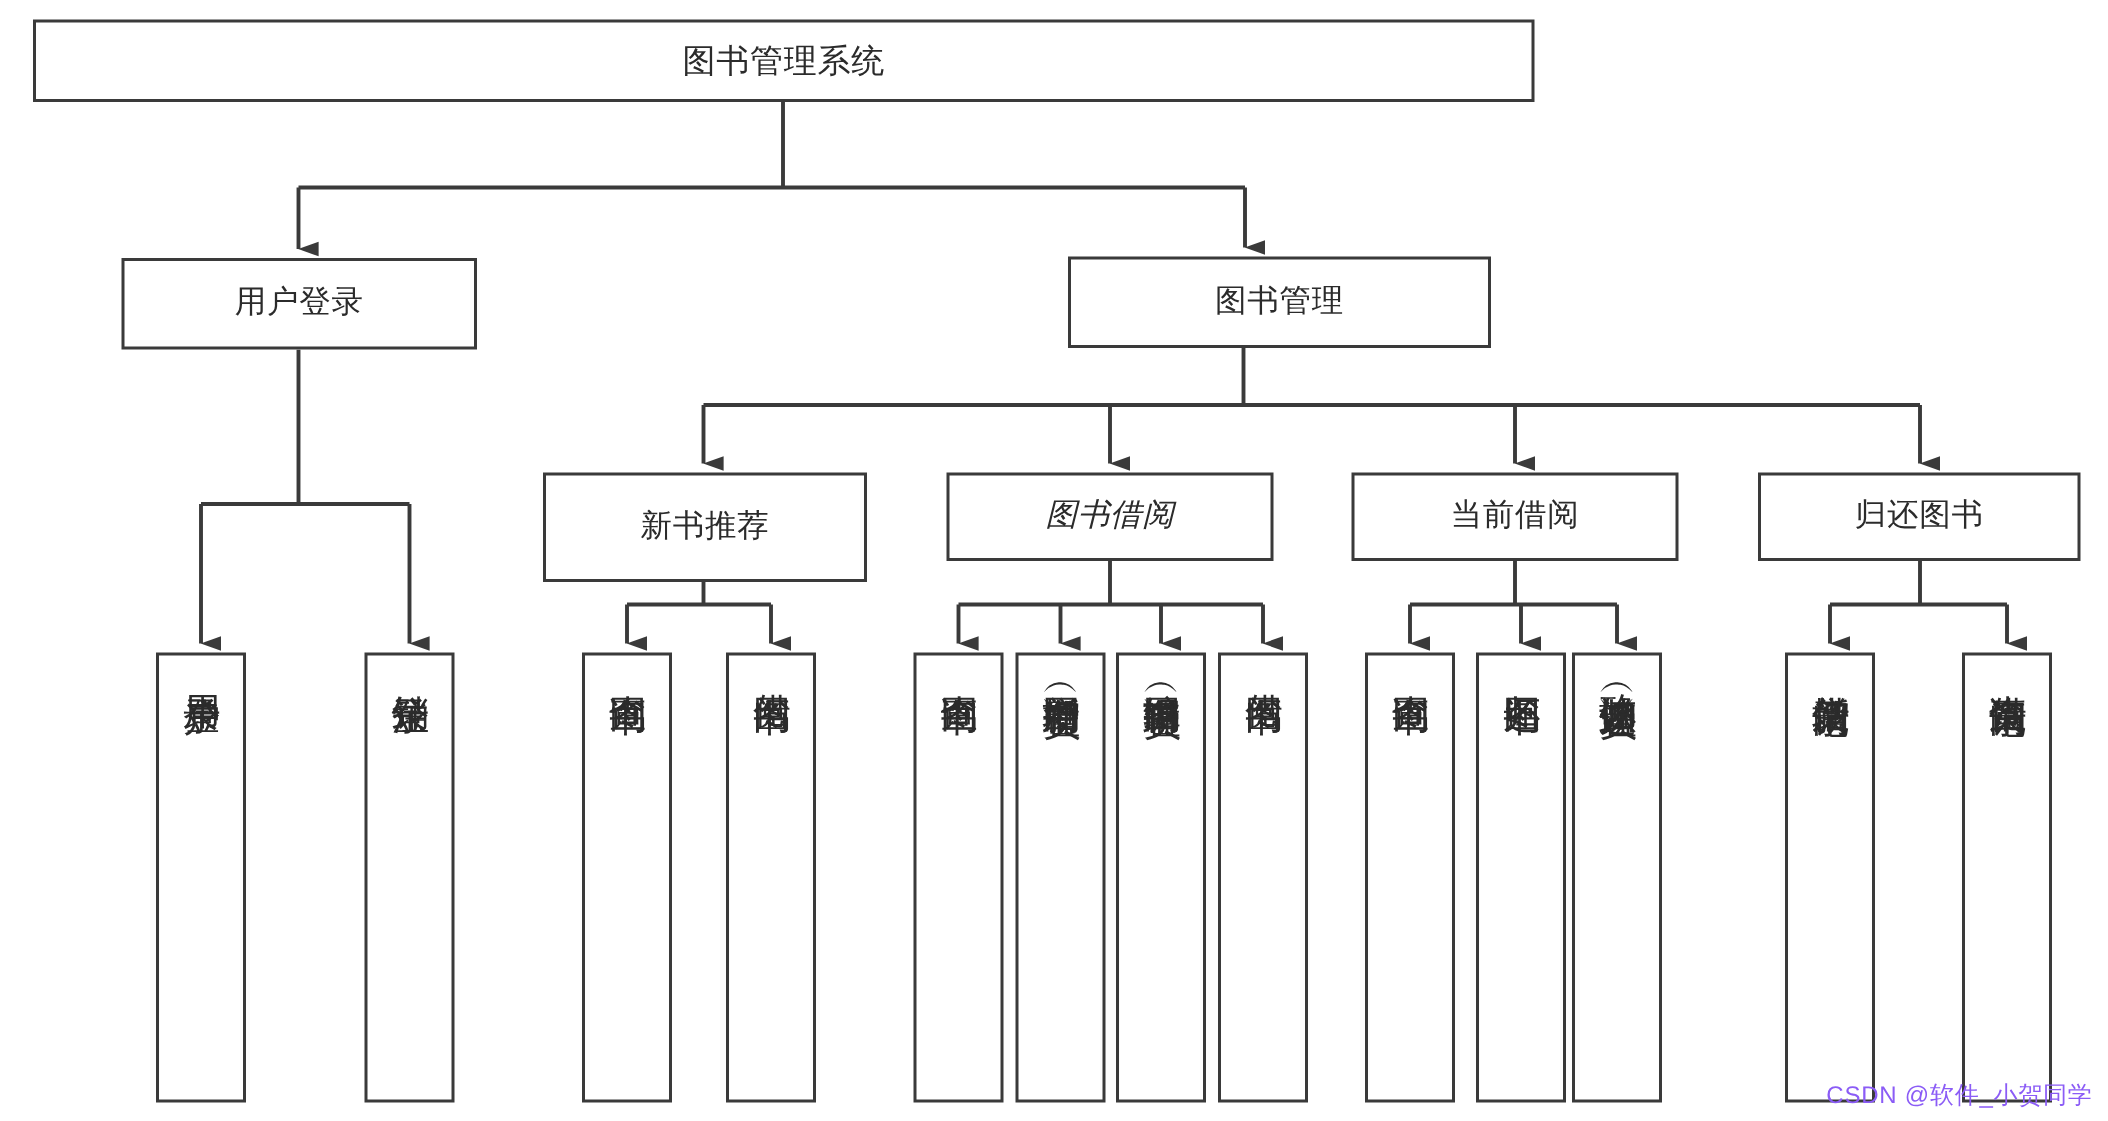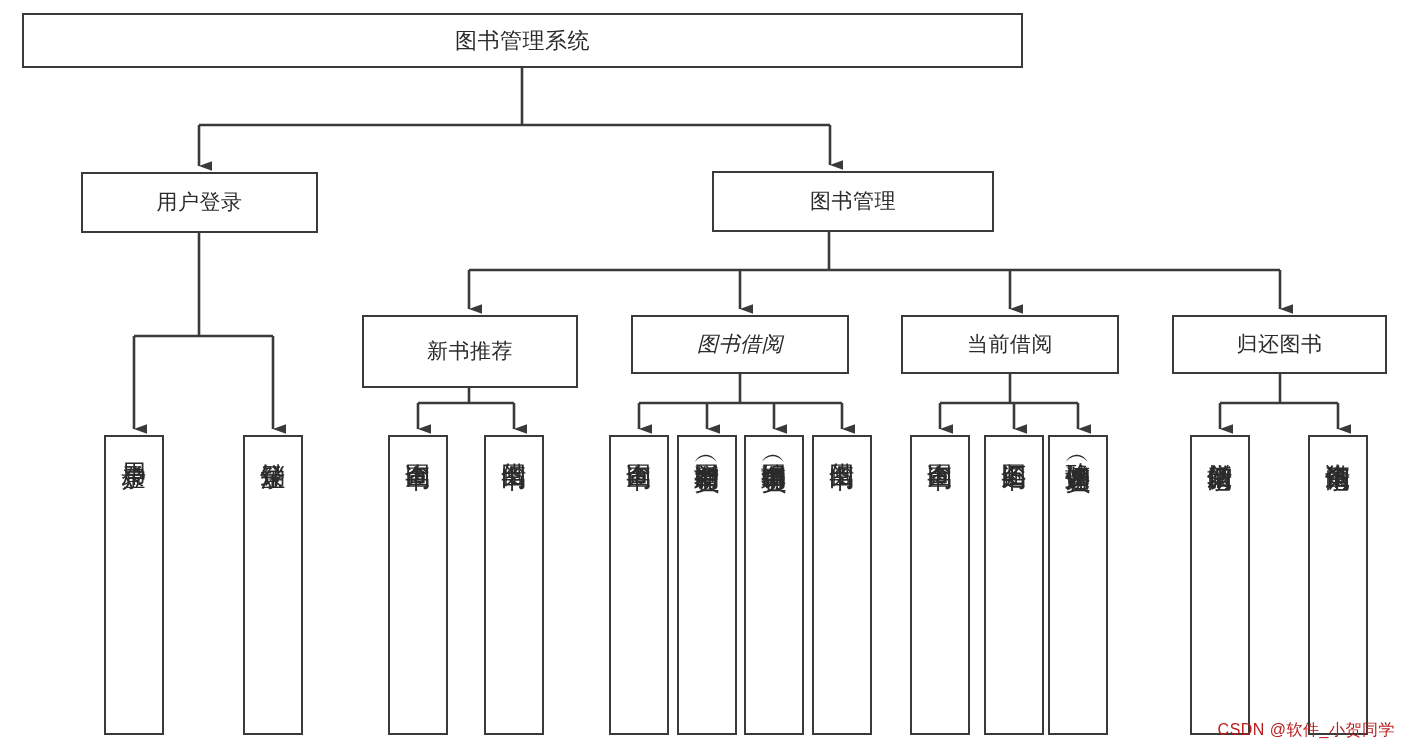--- a/index.html
+++ b/index.html
@@ -46,21 +46,21 @@
     line-height:1.05;
     letter-spacing:1px;
     white-space:nowrap;
   }
 
   .watermark{
     position:absolute;
     right:10px;
     bottom:6px;
     font-size:16px;
-    color:#b91c1c;
+    color:#8b5cf6;
     letter-spacing:0.5px;
     white-space:nowrap;
     pointer-events:none;
   }
 </style>
 </head>
 <body>
 
 <div id="canvas">
 

